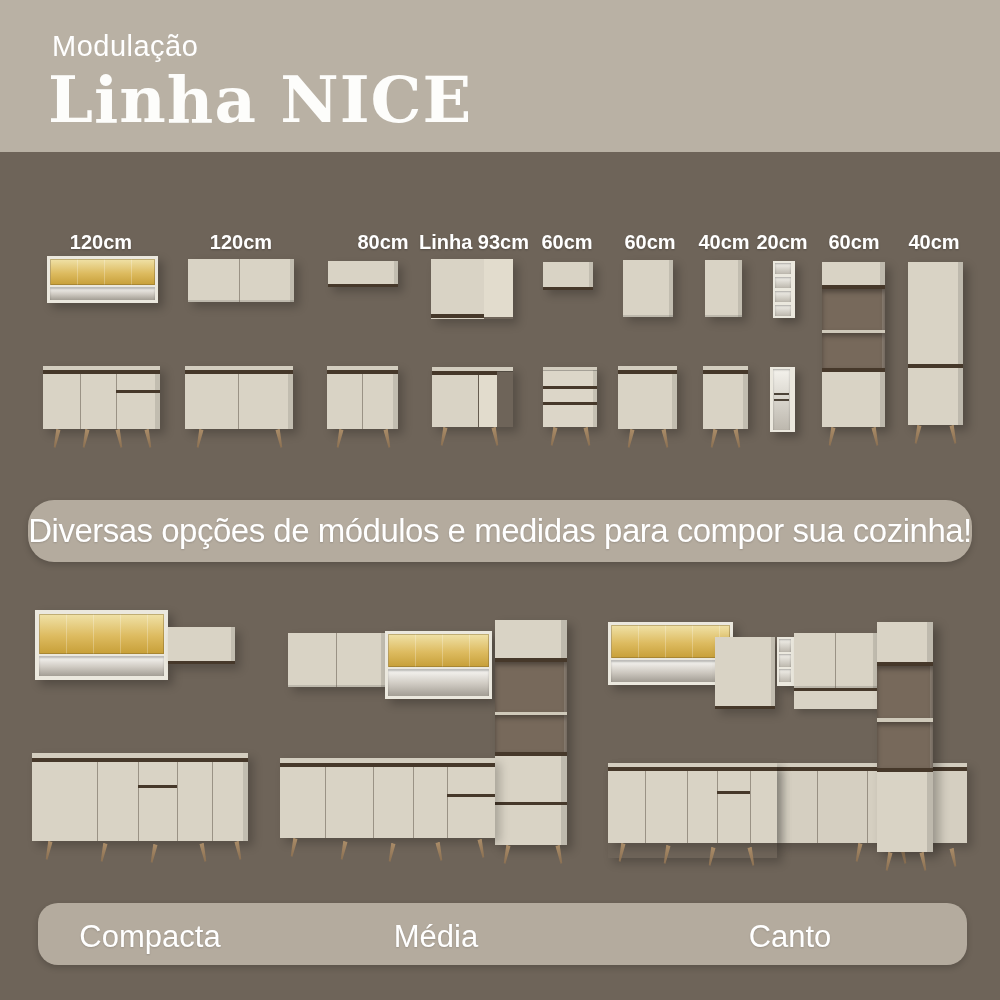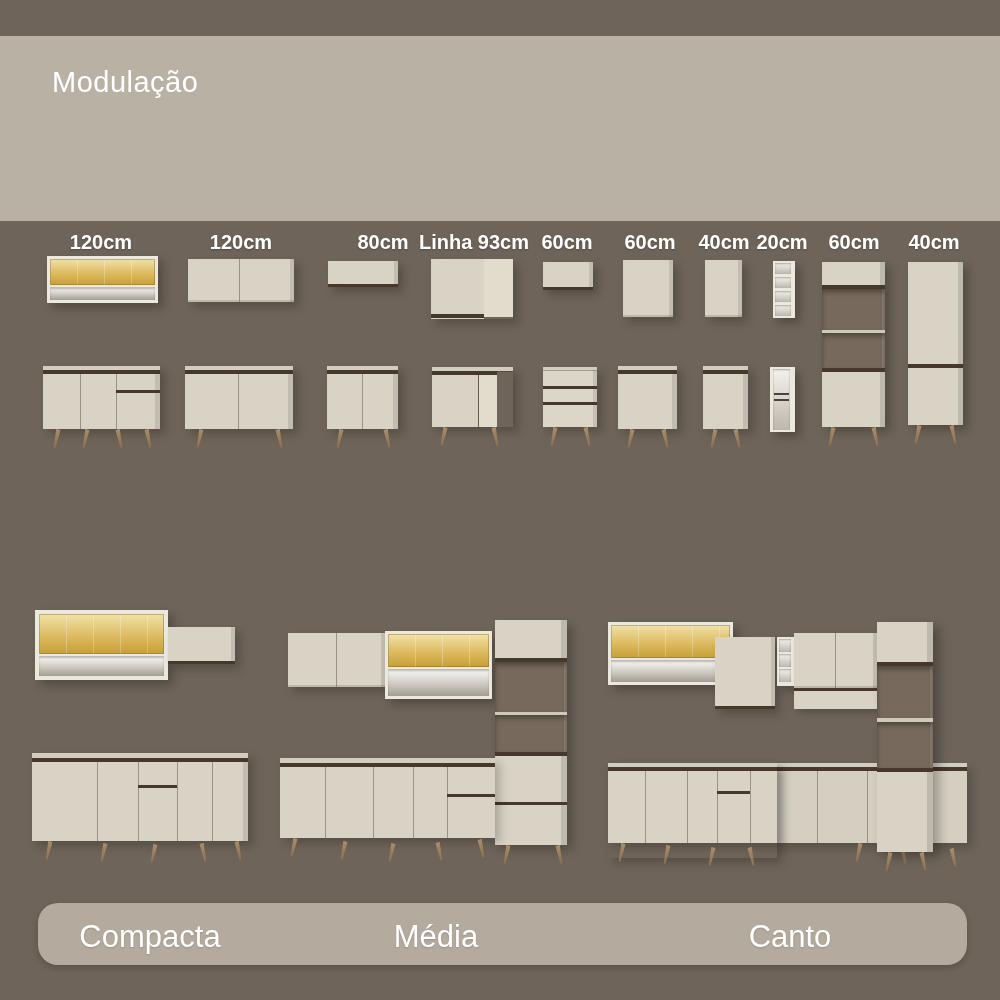--- a/index.html
+++ b/index.html
@@ -1,19 +1,19 @@
 <!DOCTYPE html>
 <html><head>
 <meta charset="utf-8">
 <style>
   html,body{margin:0;padding:0;}
   .page{position:relative;width:1000px;height:1000px;background:#6e6459;overflow:hidden;
         font-family:"Liberation Sans",sans-serif;}
   
-  .header{position:absolute;left:0;top:0;width:1000px;height:185px;background:#b9b1a4;margin-top:36px;}
+  .header{position:absolute;left:0;top:0;width:1000px;height:152px;background:#b9b1a4;}
   .subtitle{position:absolute;left:52px;top:30px;font-size:29px;font-weight:400;color:#fff;letter-spacing:.5px;}
   .title{position:absolute;left:48px;top:62px;font-size:64px;font-weight:700;color:#fdfdfb;
          font-family:"DejaVu Serif","Liberation Serif",serif;letter-spacing:1px;}
   
   .mod-label{position:absolute;top:231px;transform:translateX(-50%);color:#fff;
              font-size:20px;font-weight:700;white-space:nowrap;text-shadow:0 1px 2px rgba(0,0,0,.25);}
   
   .cab,.part{position:absolute;}
   .cab{background:#d9d3c5;box-shadow:5px 5px 9px rgba(0,0,0,.22), inset -4px 0 0 rgba(0,0,0,.10), inset 0 -2px 0 rgba(0,0,0,.12);}
   .flat{box-shadow:5px 5px 9px rgba(0,0,0,.22);}
@@ -44,20 +44,21 @@
   .size-label{position:absolute;top:919px;transform:translateX(-50%);color:#fff;font-size:31px;font-weight:400;
               text-shadow:0 1px 2px rgba(0,0,0,.15);}
 </style>
 </head>
 <body>
 
 <div class="page">
 
   <div class="header">
     <div class="subtitle">Modulação</div>
+    <div class="title">Linha NICE</div>
   </div>
 
   <div class="mod-label" style="left:101px">120cm</div>
   <div class="mod-label" style="left:241px">120cm</div>
   <div class="mod-label" style="left:383px">80cm</div>
   <div class="mod-label" style="left:474px">Linha 93cm</div>
   <div class="mod-label" style="left:567px">60cm</div>
   <div class="mod-label" style="left:650px">60cm</div>
   <div class="mod-label" style="left:724px">40cm</div>
   <div class="mod-label" style="left:782px">20cm</div>
@@ -164,20 +165,23 @@
   </div>
   <i class="leg a" style="left:710px;top:429px"></i>
   <i class="leg b" style="left:734px;top:429px"></i>
 
   <div class="part frame" style="left:770px;top:367px;width:25px;height:65px">
     <div class="cubby" style="left:3px;top:2px;right:5px;bottom:2px"></div>
     <div class="wire" style="left:4px;top:26px;right:6px"></div>
     <div class="wire" style="left:4px;top:32px;right:6px"></div>
   </div>
 
+  <div class="pill banner">
+    <span class="banner-text">Diversas opções de módulos e medidas para compor sua cozinha!</span>
+  </div>
 
   <div class="part" style="left:30px;top:605px;width:220px;height:262px">
     <div class="part frame" style="left:5px;top:5px;width:133px;height:70px">
       <div class="glass" style="left:4px;top:4px;right:4px;height:40px"></div>
       <div class="openshelf" style="left:4px;top:46px;right:4px;bottom:4px"></div>
     </div>
     <div class="part cab" style="left:138px;top:22px;width:67px;height:37px">
       <div class="trim" style="left:0;bottom:0;width:100%;height:3px"></div>
     </div>
     <div class="part flat" style="left:2px;top:148px;width:216px;height:88px;background:#d9d3c5;box-shadow:5px 5px 9px rgba(0,0,0,.22), inset -5px 0 0 rgba(0,0,0,.1)">

